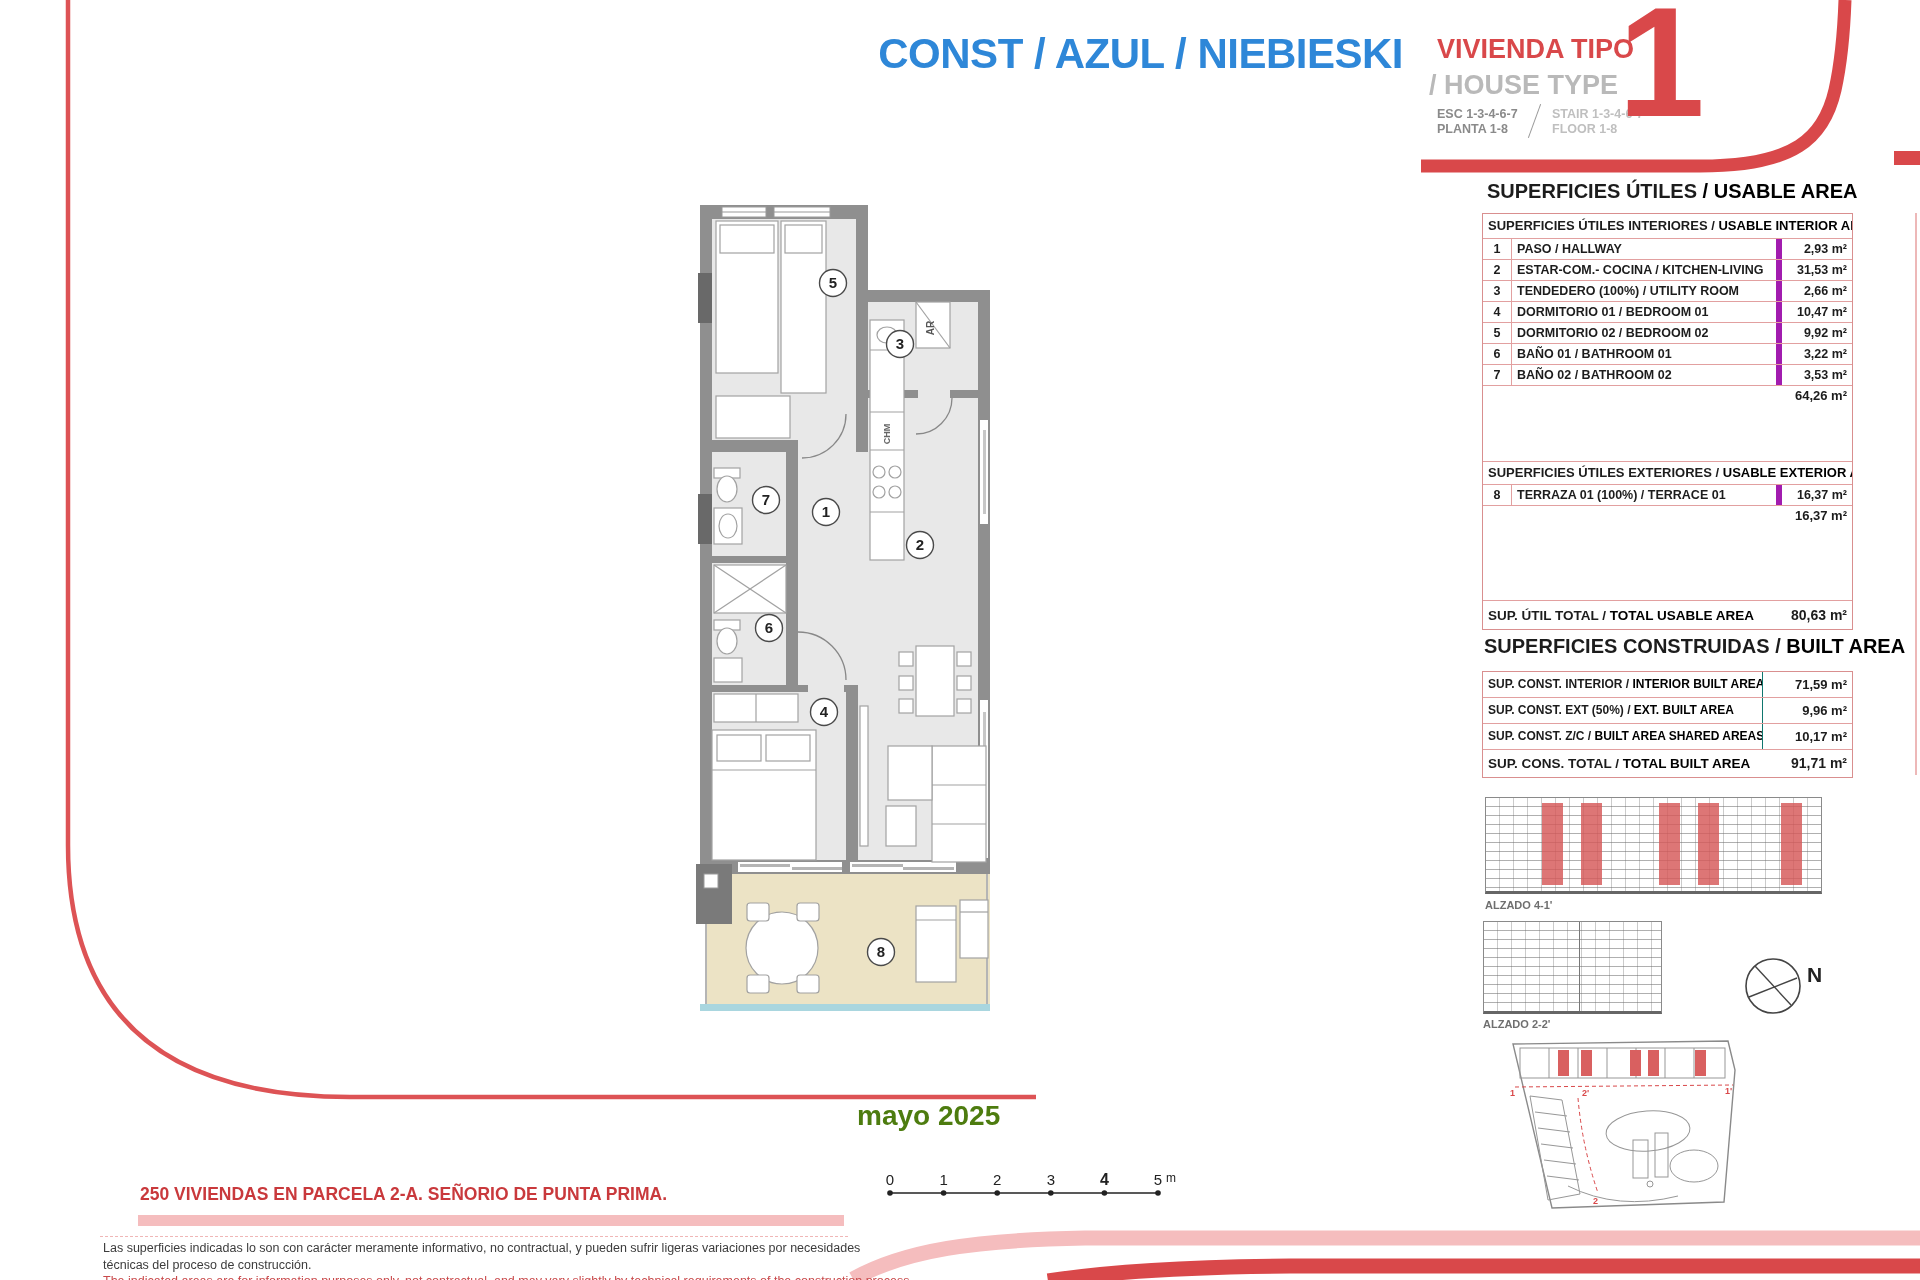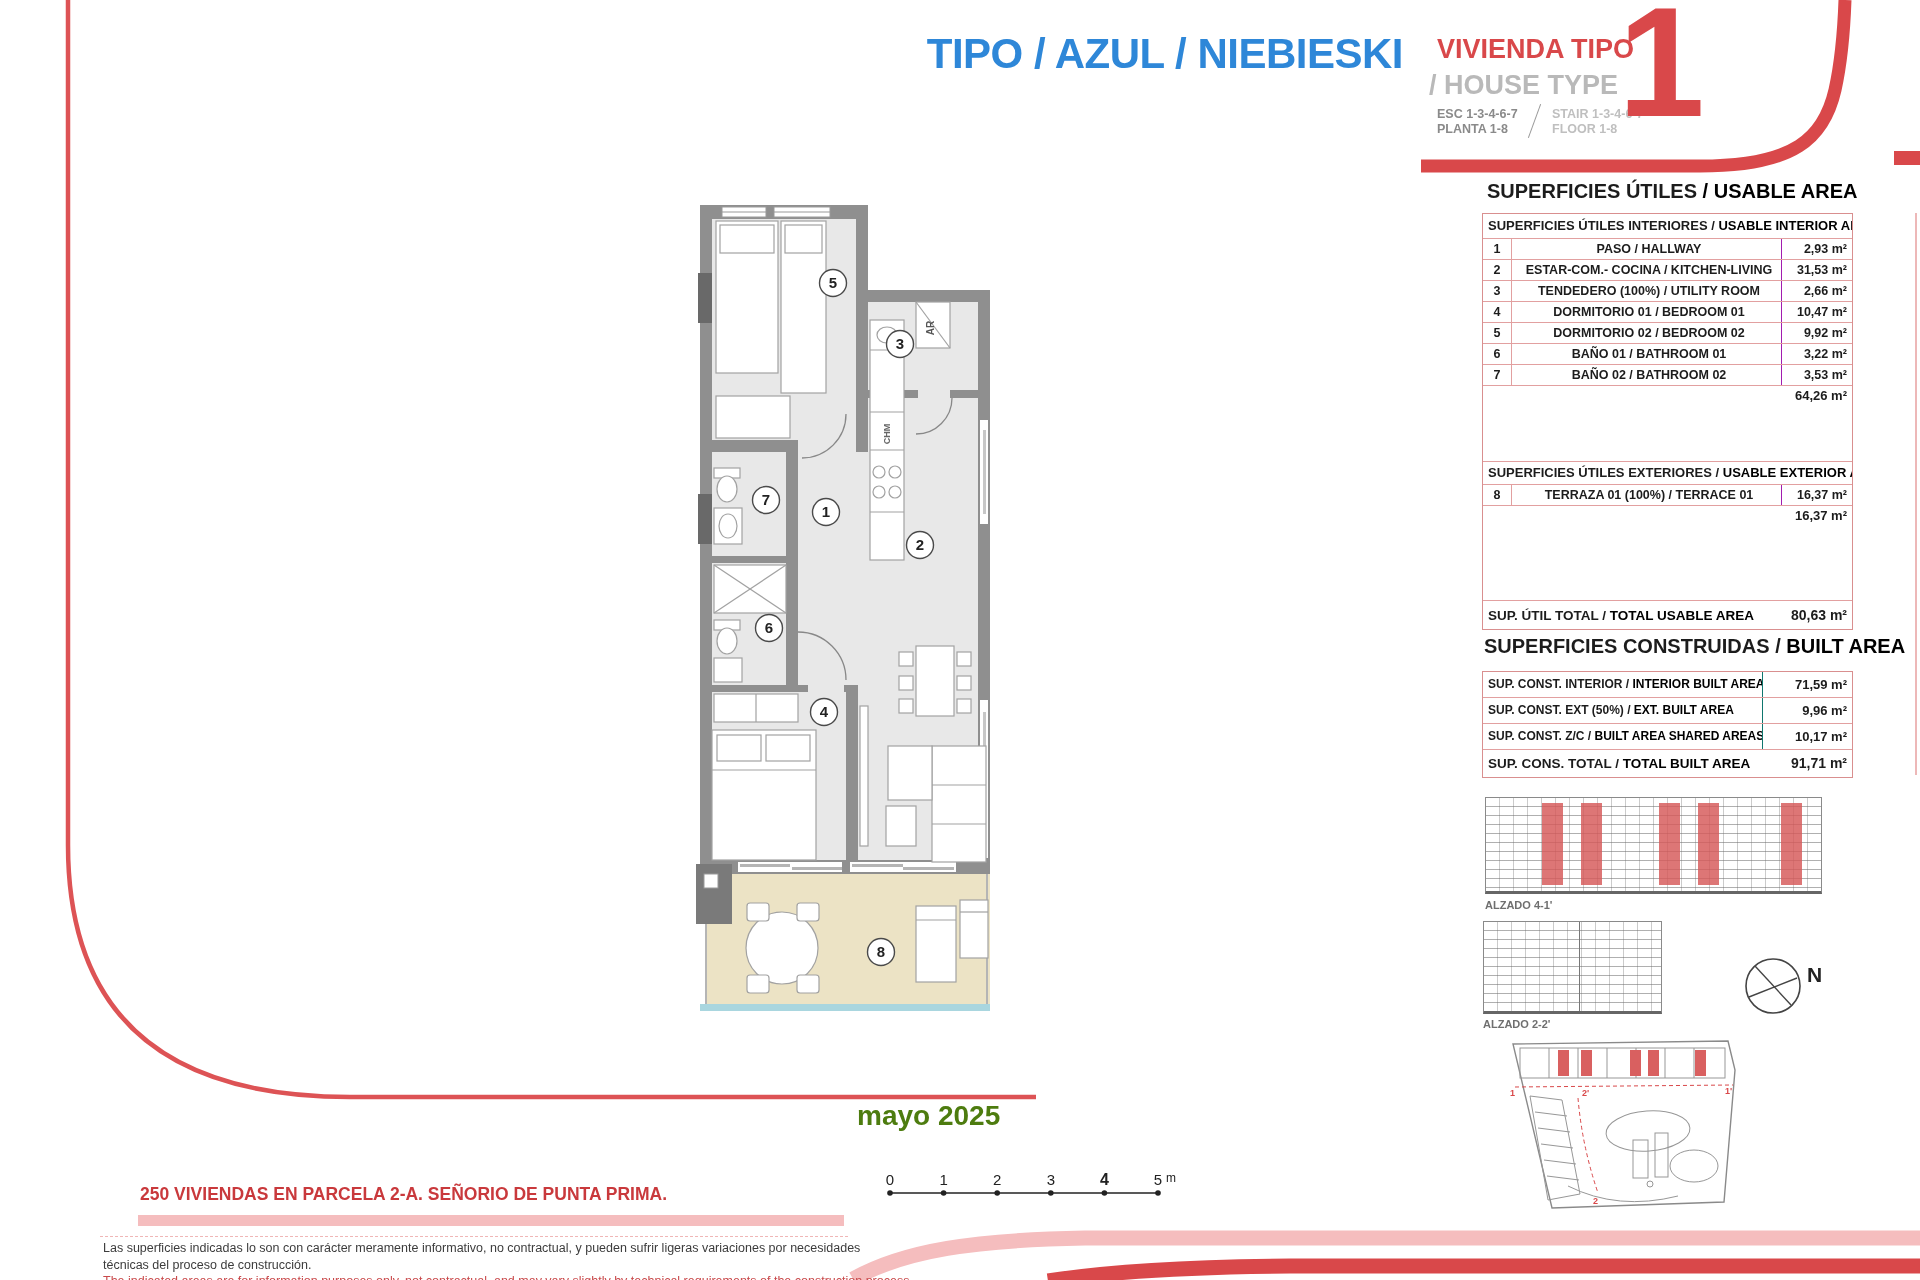--- a/index.html
+++ b/index.html
@@ -24,21 +24,21 @@
   #usable-title{left:1487px;top:180px;font-size:20px;font-weight:bold;color:#1c1c1c;white-space:nowrap;}
   #built-title{left:1484px;top:635px;font-size:20px;font-weight:bold;color:#1c1c1c;white-space:nowrap;}
   .gray{color:#000000;}
   #t1{left:1482px;top:213px;width:371px;}
   #t2{left:1482px;top:671px;width:371px;}
   .thead{height:24px;line-height:24px;padding-left:5px;font-size:13px;font-weight:bold;color:#1c1c1c;
          white-space:nowrap;overflow:hidden;}
   .trow{display:grid;grid-template-columns:29px 270px 1fr;height:20px;border-top:1px solid #e2a0a0;
         font-size:12.5px;font-weight:bold;color:#1c1c1c;}
   .c-num{text-align:center;line-height:20px;border-right:1px solid #e2a0a0;}
-  .c-label{padding-left:5px;line-height:20px;border-right:1px solid #a21caf;white-space:nowrap;overflow:hidden;text-align:center;}
+  .c-label{padding-left:5px;line-height:20px;border-right:6px solid #a21caf;white-space:nowrap;overflow:hidden;}
   .c-val{text-align:right;padding-right:5px;line-height:20px;}
   .tsub{height:20px;line-height:20px;text-align:right;padding-right:5px;font-size:13px;font-weight:bold;
         border-top:1px solid #e2a0a0;color:#1c1c1c;}
   .spacer{border:0;}
   .ttotal{display:grid;grid-template-columns:1fr 92px;height:28px;border-top:1px solid #e2a0a0;
           align-items:center;font-size:13.5px;font-weight:bold;color:#1c1c1c;}
   .ttotal .lab{padding-left:5px;white-space:nowrap;overflow:hidden;}
   .ttotal .val{text-align:right;padding-right:5px;font-size:14px;}
   .brow{display:grid;grid-template-columns:279px 1fr;height:25px;border-bottom:1px solid #e2a0a0;
         font-size:12px;font-weight:bold;color:#1c1c1c;}
@@ -74,21 +74,21 @@
 <div id="page">
 
   <svg class="abs" style="left:0;top:0;" width="1920" height="1280" viewBox="0 0 1920 1280">
     <path d="M68,0 L68,845 Q68,1097 350,1097 L1036,1097" fill="none" stroke="#dd5355" stroke-width="4.5"></path>
     <path d="M1421,166 L1700,166 C1795,166 1824,138 1835,90 C1841,63 1844,28 1845,0" fill="none" stroke="#d9484a" stroke-width="13"></path>
     <rect x="1894" y="151" width="26" height="14" fill="#d9484a"></rect>
     <path d="M853,1279 C905,1250 975,1240 1085,1238 L1920,1238" fill="none" stroke="#f5bdbe" stroke-width="15"></path>
     <path d="M1048,1281 C1105,1272 1175,1267 1290,1266 L1920,1266" fill="none" stroke="#d9484a" stroke-width="15"></path>
   </svg>
 
-  <div class="abs" id="blue-title">TIPO / AZUL / NIEBIESKI</div>
+  <div class="abs" id="blue-title">CONST / AZUL / NIEBIESKI</div>
   <div class="abs" id="tipo-es">VIVIENDA TIPO</div>
   <div class="abs" id="tipo-en">/ HOUSE TYPE</div>
   <div class="abs escblk" id="esc-es">
     <div>ESC 1-3-4-6-7</div>
     <div>PLANTA 1-8</div>
   </div>
   <div class="abs" id="esc-slash"></div>
   <div class="abs escblk" id="esc-en">
     <div>STAIR 1-3-4-6-7</div>
     <div>FLOOR 1-8</div>

